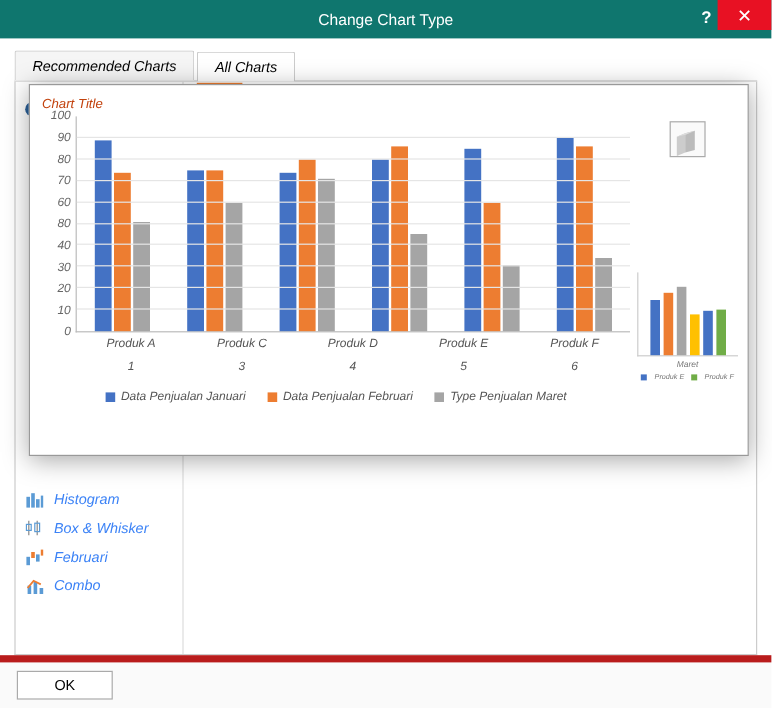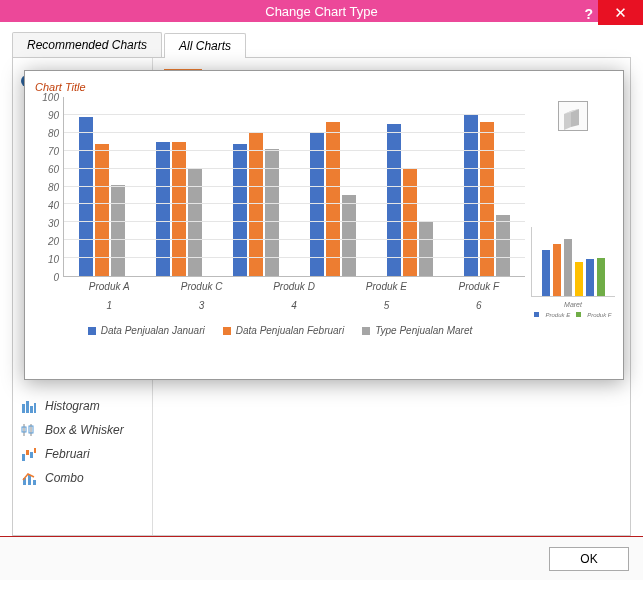--- a/index.html
+++ b/index.html
@@ -1,19 +1,19 @@
 <!DOCTYPE html>
 <html><head>
 <meta charset="utf-8">
 <style>
   * { box-sizing: border-box; margin: 0; padding: 0; font-family: "Segoe UI", Tahoma, sans-serif; }
   body { width: 643px; height: 607px; background: #fff; overflow: hidden; }
 
   .titlebar {
-    height: 22px; background: #ec4899; display: flex; align-items: center;
+    height: 32px; background: #0f766e; display: flex; align-items: center;
     position: relative; color: #fff;
   }
   .titlebar-title { flex: 1; text-align: center; font-size: 13px; }
   .titlebar-help { position: absolute; right: 50px; top: 6px; font-size: 14px; font-weight: bold; color: #fff; cursor: pointer;}
   .titlebar-close {
     position: absolute; right: 0; top: 0; width: 45px; height: 25px;
     background: #e81123; color: #fff; display: flex; align-items: center; justify-content: center;
     font-size: 15px; cursor: pointer;
   }
 
@@ -25,21 +25,21 @@
     border-bottom: none; background: #f5f5f5; margin-right: 2px; cursor: pointer;
     border-radius: 2px 2px 0 0; line-height: 18px;
   }
   .tab.active { background: #fff; position: relative; top: 1px; }
 
   .body { display: flex; height: 478px; border: 1px solid #ccc; border-top: none; }
 
   .sidebar { width: 140px; border-right: 1px solid #ddd; padding-top: 10px; }
   .side-item {
     display: flex; align-items: center; gap: 8px; padding: 3px 6px 3px 8px;
-    font-size: 12px; color: #404040; cursor: pointer; height: 24px;
+    font-size: 12px; color: #3b82f6; cursor: pointer; height: 24px;
   }
   .side-icon { width: 16px; height: 16px; flex: 0 0 16px; }
 
   .preview {
     position: absolute; left: 24px; top: 70px; width: 600px; height: 310px;
     background: #fff; border: 1px solid #999;
     box-shadow: 0 3px 20px rgba(0,0,0,.35); padding: 10px 10px 6px 10px;
   }
   .chart-title { text-align: left; font-size: 11px; color: #c2410c; margin-bottom: 4px;}
   .chart-wrap { display: flex; }
@@ -85,22 +85,22 @@
 
   .subtype-row { position: absolute; left: 165px; top: 70px; height: 20px; display:flex; gap:6px;}
   .subtype { width: 36px; height: 20px; border: 1px solid #bbb; background: #f4f4f4; display:flex; align-items:flex-end; justify-content:center; gap:1px; padding-bottom:2px;}
   .subtype .sb{ width:3px; background:#999;}
   .subtype.sel{ border-color:#ed7d31; box-shadow:0 0 0 1px #ed7d31;}
 
   .side-trunc { padding: 6px 8px; font-size:12px; color:#333; display:flex; align-items:center; gap:8px;}
   .dot { width:12px; height:12px; border-radius:50%; background:#2a6099; flex:0 0 12px;}
 
   .footer {
-    height: 44px; border-top: 1px solid #b91c1c; display: flex; align-items: center;
-    justify-content: flex-end; gap: 8px; padding: 0 14px; background: #fafafa;
+    height: 44px; border-top: 6px solid #b91c1c; display: flex; align-items: center;
+    justify-content: flex-start; gap: 8px; padding: 0 14px; background: #fafafa;
   }
   .btn {
     min-width: 80px; height: 24px; font-size: 12px; background: #fff;
     border: 1px solid #aaa; cursor: pointer; padding: 0 12px;
   }
 </style>
 </head>
 <body>
 
 <div class="titlebar">

